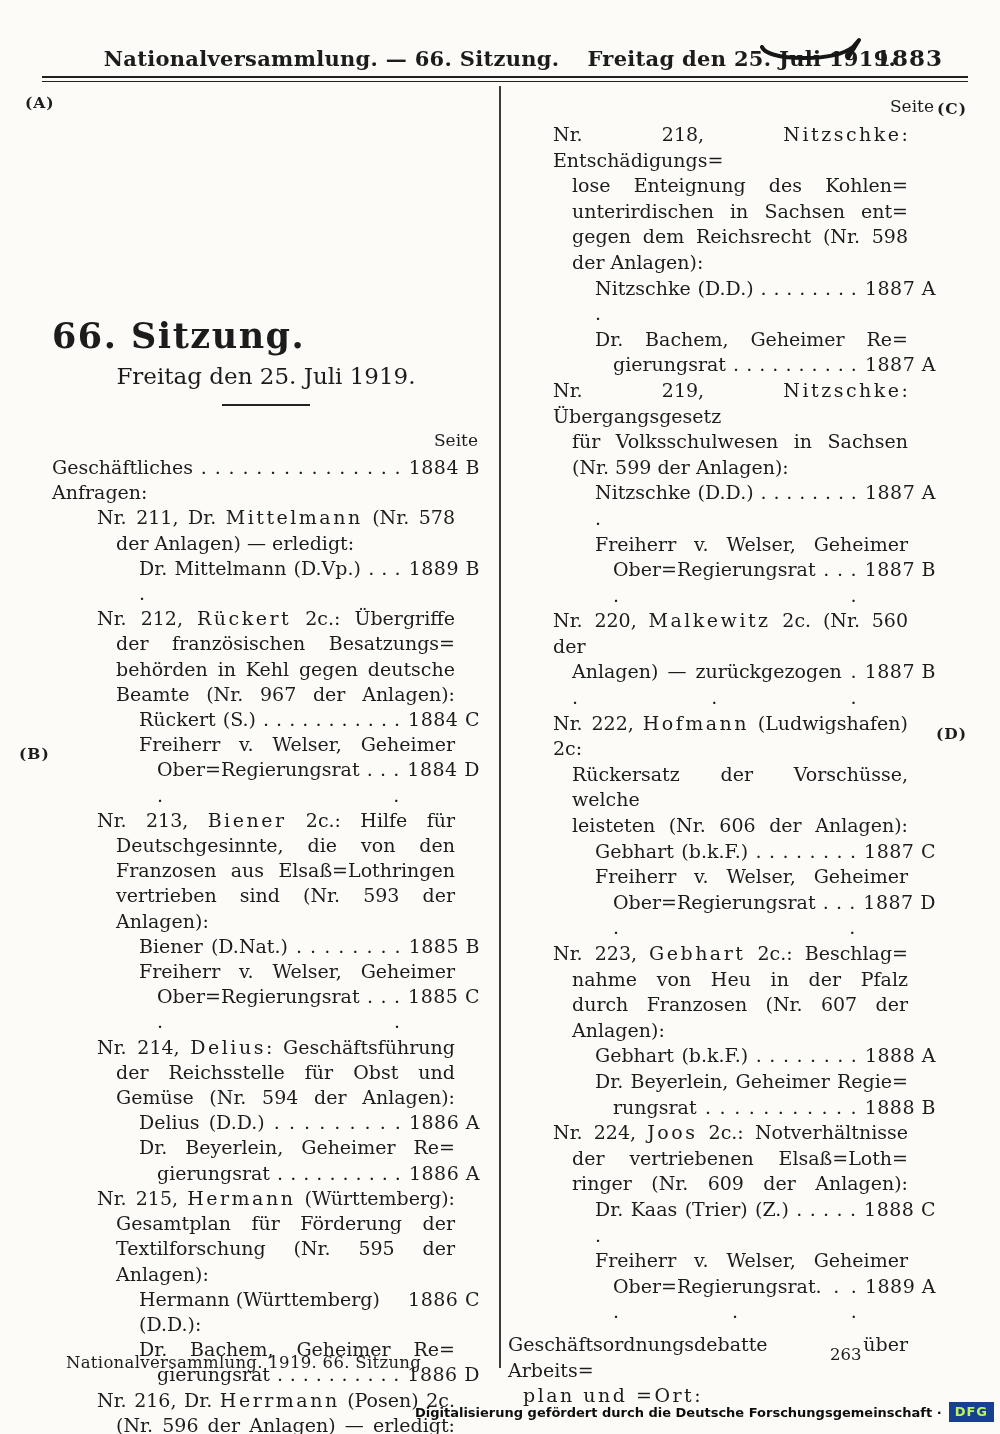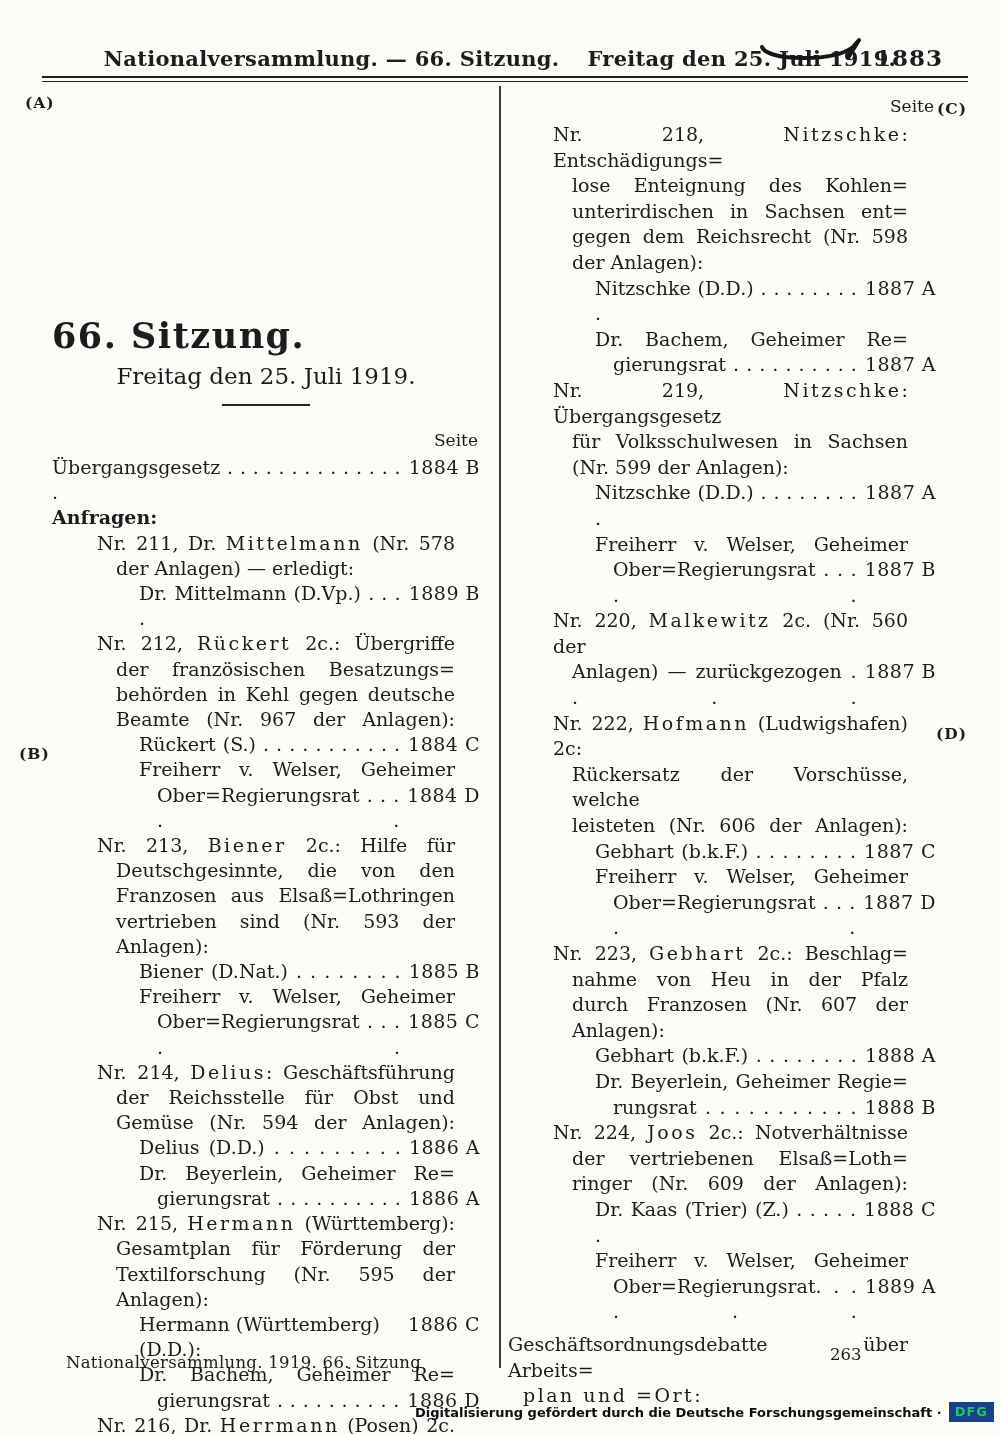--- a/index.html
+++ b/index.html
@@ -39,34 +39,34 @@
   .ln{display:flex;align-items:baseline;}
   .col-left .ln{line-height:25.2px;}
   .col-right .ln{line-height:25.6px;}
   .ln .t{flex:1 1 auto;}
   .ln .pg{margin-left:8px;white-space:nowrap;letter-spacing:.5px;}
   .ln.j .t,.ln.pj .t{text-align:justify;text-align-last:justify;}
   .col-left .ln.j .t{padding-right:25px;}
   .col-right .ln.j .t{padding-right:28px;}
   .ln.m{margin-top:7px;}
   .sp{letter-spacing:2.5px;}
-  .bd{font-weight:700;}
+  .bd{font-weight:400;}
 
   
   .h0{padding-left:0;}   .h2{padding-left:15px;}
   .e{padding-left:45px;} .ec{padding-left:64px;}
   .s{padding-left:87px;} .sc{padding-left:105px;}
 
   
   .footer-left{position:absolute;left:66px;top:1353px;font-size:16.5px;letter-spacing:.3px;}
   .sheet-num{position:absolute;left:830px;top:1345px;font-size:16.5px;}
   .dfg-bar{position:absolute;top:1402px;right:6px;display:flex;align-items:center;gap:7px;
            font-family:"DejaVu Sans", sans-serif;}
   .dfg-text{font-size:13px;font-weight:700;color:#0d0d0d;}
-  .dfg-logo{background:#16418c;color:#22c55e;font-size:13px;font-weight:700;
+  .dfg-logo{background:#16418c;color:#bef264;font-size:13px;font-weight:700;
             padding:2px 6px 3px;letter-spacing:1px;}
 </style>
 </head>
 <body>
 
 <div class="page">
 
   <div class="hdr-center">
     <span>Nationalversammlung. — 66. Sitzung.</span>
     <span>Freitag den 25. Juli 1919.</span>
@@ -85,21 +85,21 @@
   <div class="marg marg-c">(C)</div>
   <div class="marg marg-d">(D)</div>
 
   <div class="col col-left">
     <div class="session-title">66. Sitzung.</div>
     <div class="session-date">Freitag den 25. Juli 1919.</div>
     <div class="heading-rule"></div>
     <div class="seite">Seite</div>
     <div class="lines" id="left-lines">
         <div class="ln h0 pj">
-          <span class="t">Übergangsgesetz . . . . . . . . . . . . . . .</span>
+          <span class="t">Geschäftliches . . . . . . . . . . . . . . .</span>
           <span class="pg">1884 B</span>
         </div>
         <div class="ln h0">
           <span class="t bd">Anfragen:</span>
         </div>
         <div class="ln e j">
           <span class="t"><span class="">Nr. 211, Dr. </span><span class="sp">Mittelmann</span><span class=""> (Nr. 578</span></span>
         </div>
         <div class="ln ec">
           <span class="t">der Anlagen) — erledigt:</span>

